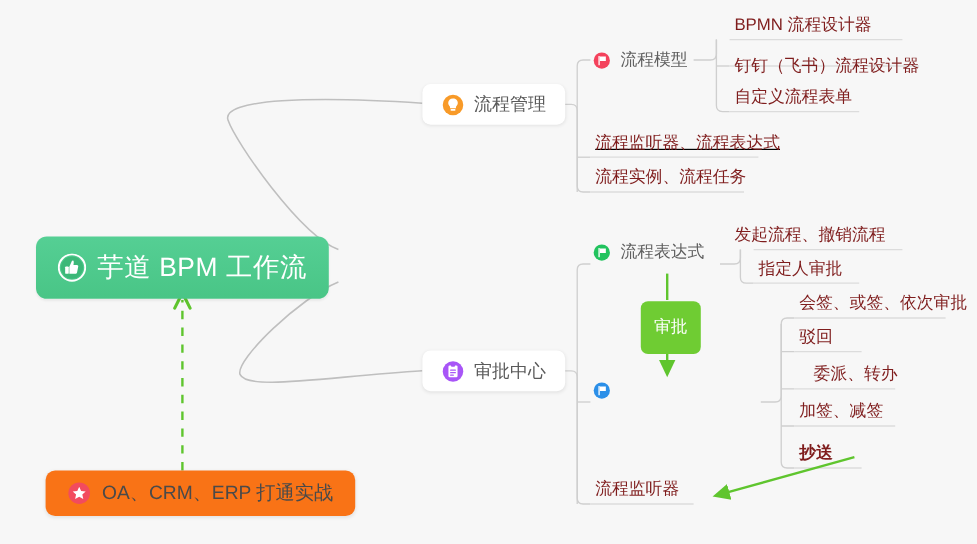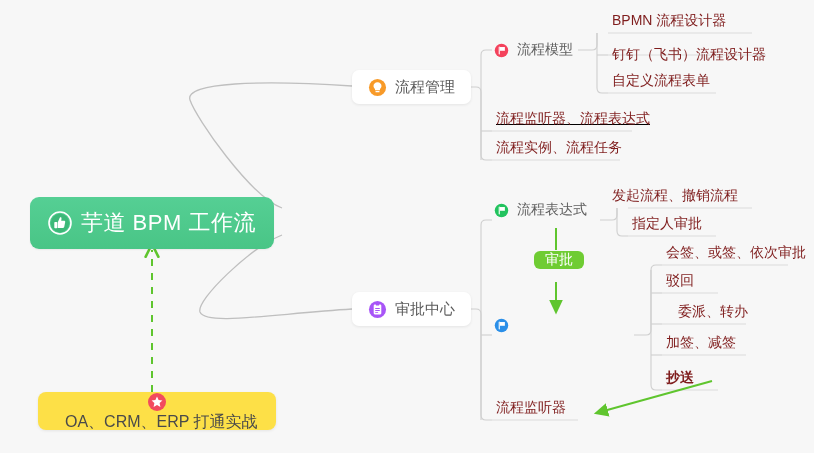--- a/index.html
+++ b/index.html
@@ -81,39 +81,38 @@
     height: 24px;
     padding: 0 6px 0 4px;
   }
   .leaf-label {
     font-size: 14px;
     color: #7f1d1d;
   }
 
   
   .callout-node {
-    background: #fde047;
+    background: #f97316;
     border-radius: 8px;
     padding: 0 18px;
     height: 38px;
     box-shadow: 0 1px 3px rgba(0,0,0,0.08);
-    flex-direction: column;
   }
   .callout-label {
     font-size: 16px;
     color: #4a4a4a;
     margin-left: 9px;
   }
 
   
   .chip-node {
     background: #6fcc33;
     border-radius: 6px;
     padding: 0 11px;
-    height: 18px;
+    height: 44px;
     justify-content: center;
   }
   .chip-label {
     font-size: 14px;
     color: #ffffff;
   }
 
   
   .icon {
     display: inline-flex;

